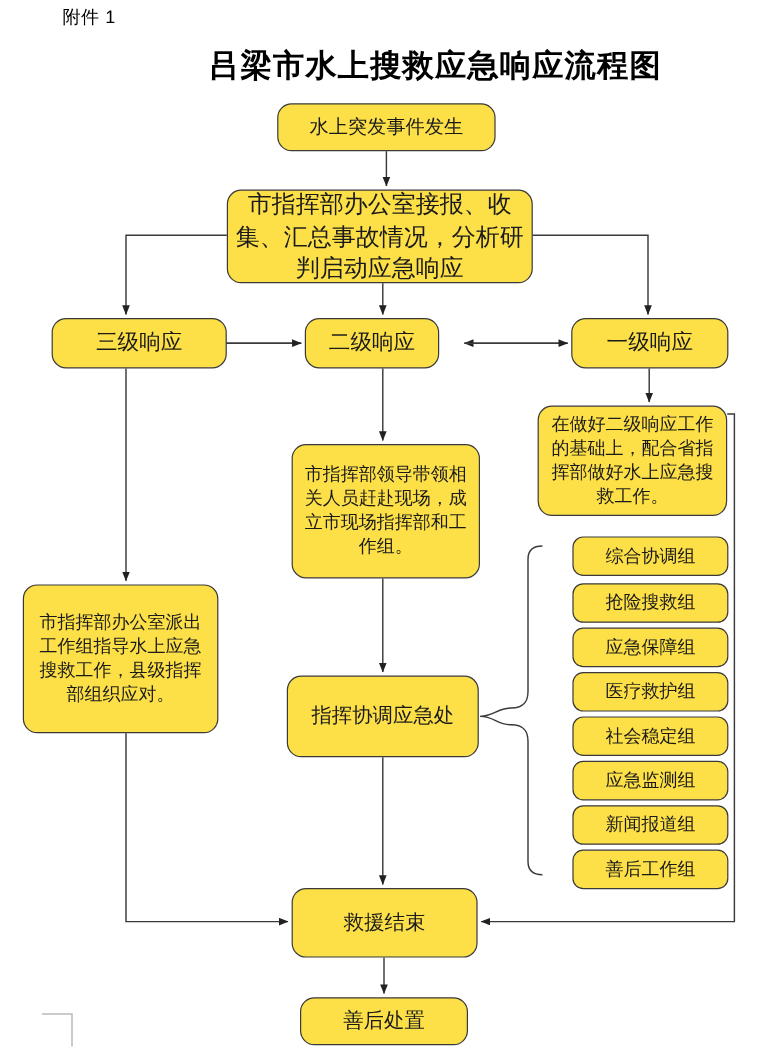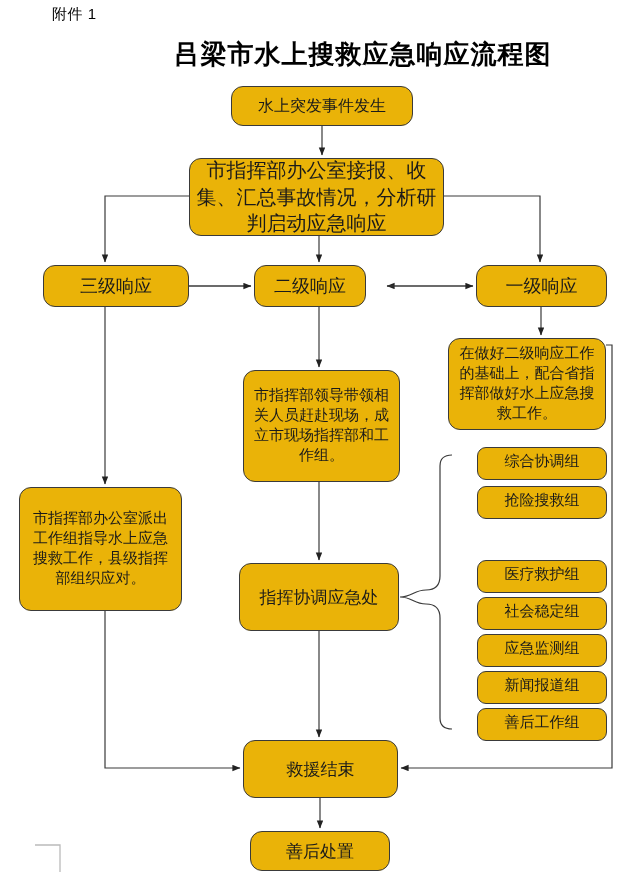--- a/index.html
+++ b/index.html
@@ -45,21 +45,21 @@
     font-family: "DejaVu Serif", "Liberation Serif", serif;
     letter-spacing: 1px;
     white-space: nowrap;
     padding-left: 44px;
   }
   .node {
     position: absolute;
     box-sizing: border-box;
     border: 1.2px solid #3a3a3a;
     border-radius: 12px;
-    background: #eab308;
+    background: #fde047;
     display: flex;
     align-items: center;
     justify-content: center;
     text-align: center;
     font-family: "DejaVu Serif", "Liberation Serif", serif;
     color: #1a1a1a;
     z-index: 5;
   }
   .node .txt {
     display: block;
@@ -80,21 +80,21 @@
   .n-coord   { left:239px; top:563px; width:160px; height:68px;  font-size:17px; }
   .n-end     { left:243px; top:740px; width:155px; height:58px;  font-size:17px; }
   .n-after   { left:250px; top:831px; width:140px; height:40px;  font-size:17px; }
   .grp {
     left: 477px;
     width: 130px;
     height: 33px;
     font-size: 15px;
     border-radius: 9px;
   }
-  .grp .txt { line-height: 1.1; font-family: Liberation Mono, monospace; }
+  .grp .txt { line-height: 1.1; }
 </style>
 </head>
 <body>
 
 <div id="page">
 
   <div class="attach-label">附件 1</div>
   <div class="doc-title">吕梁市水上搜救应急响应流程图</div>
 
   <svg id="svg-layer" viewBox="0 0 637 878" xmlns="http://www.w3.org/2000/svg">
@@ -177,20 +177,23 @@
   <div class="node n-after">
     <span class="txt">善后处置</span>
   </div>
 
   <div class="node grp" style="top:447px;">
     <span class="txt">综合协调组</span>
   </div>
   <div class="node grp" style="top:486px;">
     <span class="txt">抢险搜救组</span>
   </div>
+  <div class="node grp" style="top:523px;">
+    <span class="txt">应急保障组</span>
+  </div>
   <div class="node grp" style="top:560px;">
     <span class="txt">医疗救护组</span>
   </div>
   <div class="node grp" style="top:597px;justify-content:flex-end;">
     <span class="txt">社会稳定组</span>
   </div>
   <div class="node grp" style="top:634px;">
     <span class="txt">应急监测组</span>
   </div>
   <div class="node grp" style="top:671px;">

